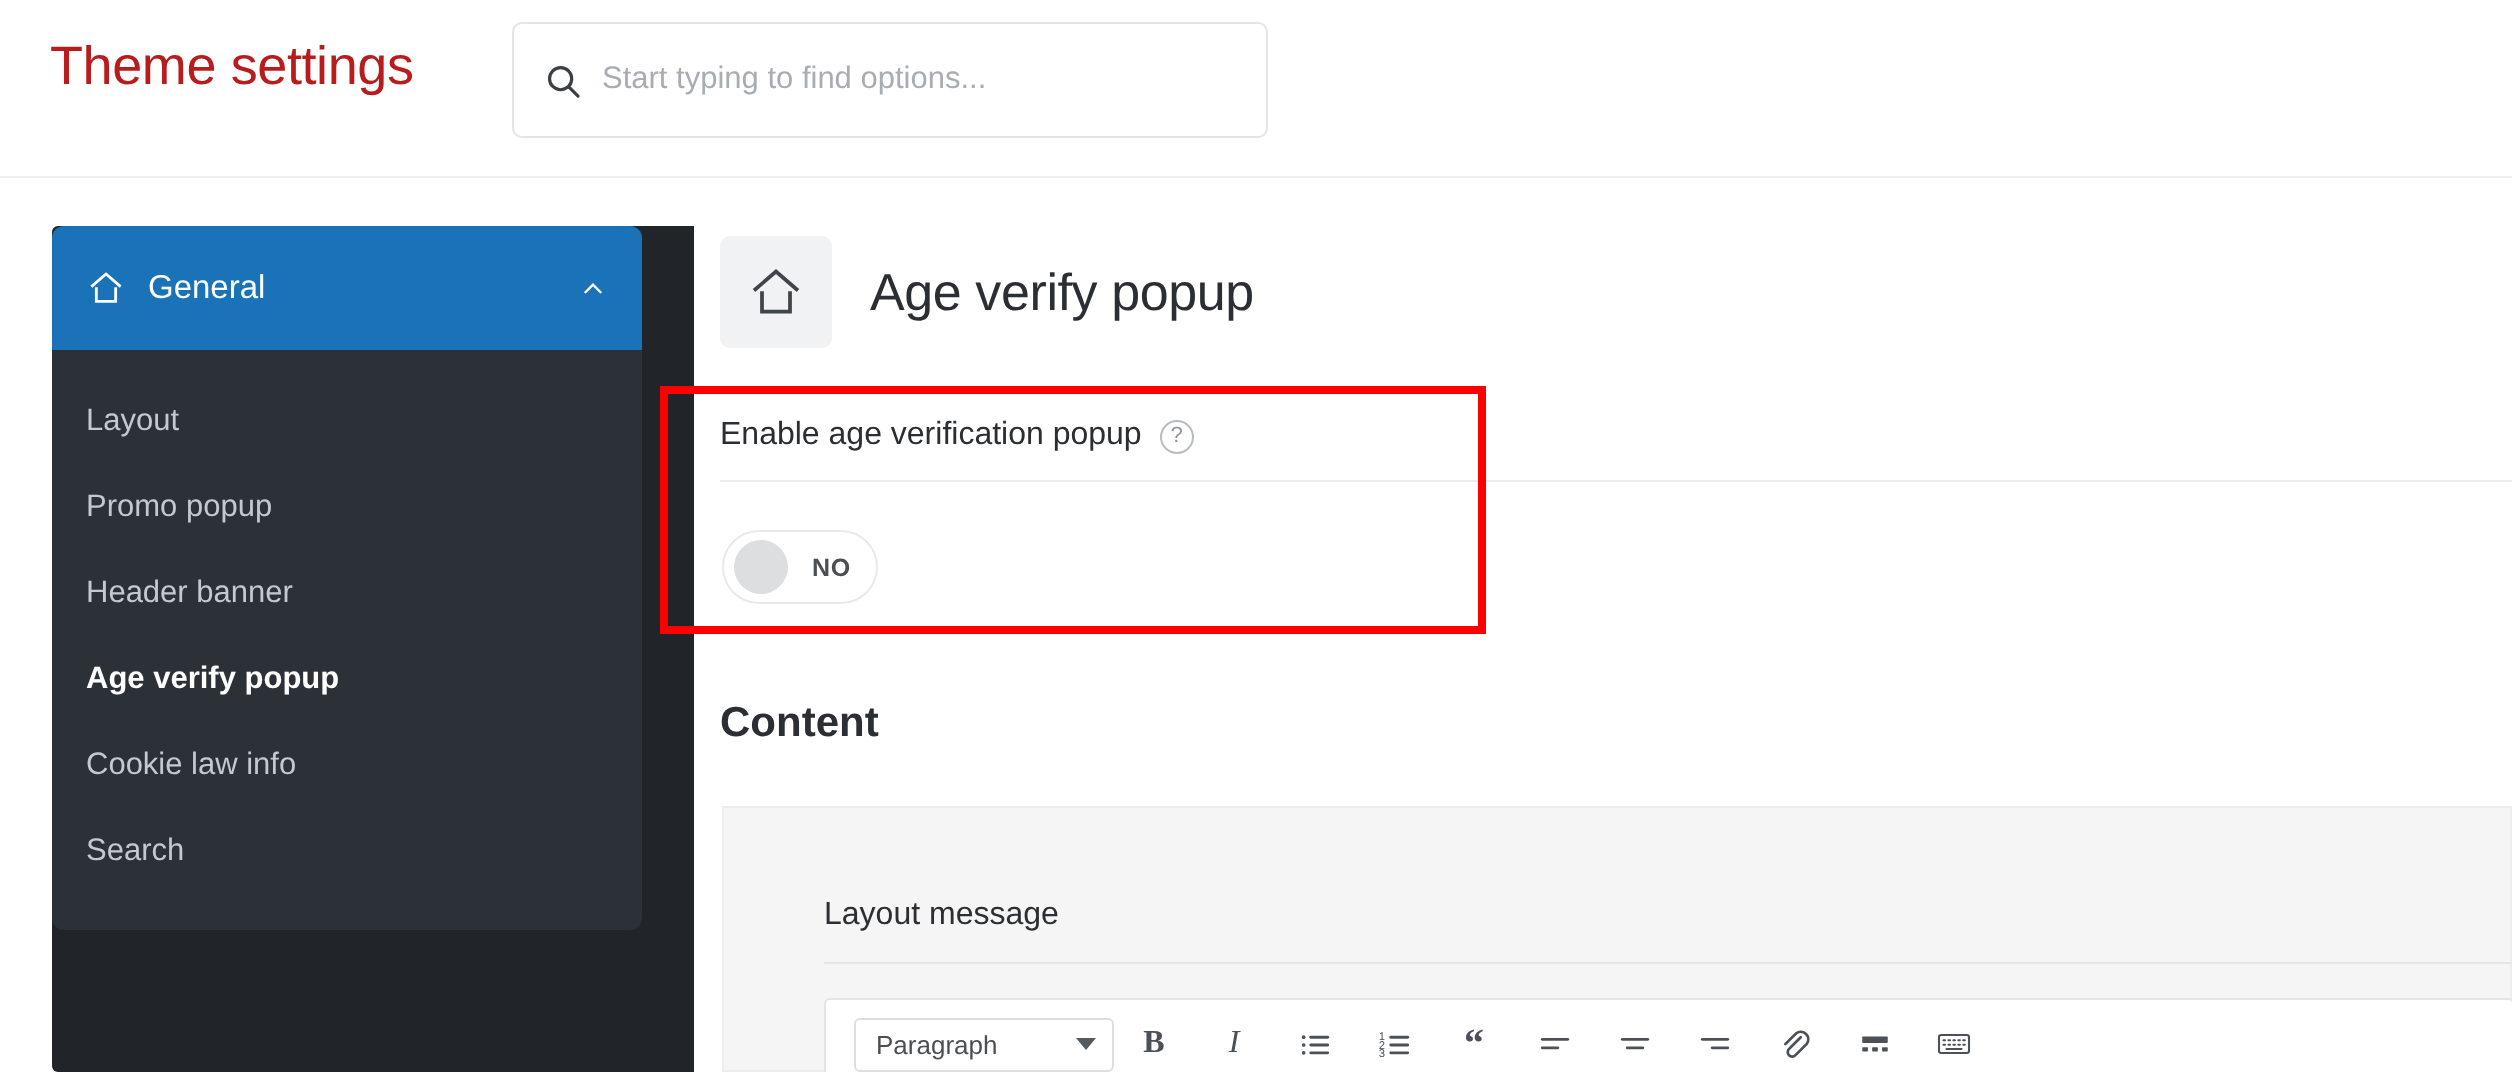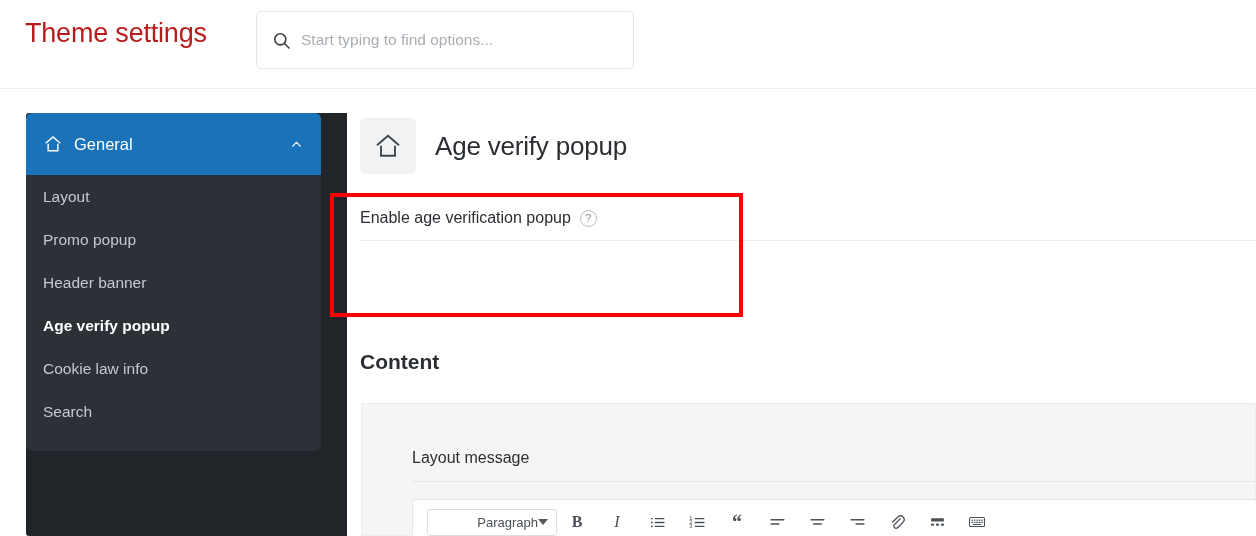--- a/index.html
+++ b/index.html
@@ -76,21 +76,21 @@
     display: flex; align-items: center; justify-content: center;
   }
   .nav-group-head .lbl {
     margin-left: 11px; font-size: 16.5px; font-weight: 400; flex: 1;
   }
   .nav-group-head .chev {
     width: 14px; height: 14px;
     display: flex; align-items: center; justify-content: center;
   }
   .nav-sub {
-    list-style: none; padding: 0 0 0 0;
+    list-style: none; padding: 14px 0 0 0;
   }
   .nav-sub li {
     height: 43px;
     display: flex; align-items: center;
     padding-left: 17px;
     font-size: 15.5px;
     color: #c4c9ce;
   }
   .nav-sub li.active { color: #ffffff; font-weight: bold; }
 
@@ -202,21 +202,21 @@
     border-radius: 3px;
   }
   .editor-toolbar {
     display: flex; align-items: center;
     height: 44px; padding: 0 0 0 14px; gap: 0;
   }
   .para-select {
     width: 130px; height: 27px;
     border: 1px solid #dcdee0; border-radius: 3px;
     background: #fff;
-    display: flex; align-items: center; justify-content: flex-end;
+    display: flex; align-items: center; justify-content: space-between;
     padding: 0 8px 0 10px;
     font-size: 13px; color: #4a4f54;
   }
   .para-select .caret {
     width: 0; height: 0;
     border-left: 5px solid transparent;
     border-right: 5px solid transparent;
     border-top: 6px solid #555a5f;
   }
   .tbtn {
@@ -311,20 +311,24 @@
     </div>
     <div class="sec-title">Age verify popup</div>
   </div>
 
   <div class="field-label-row">
     <span class="field-label">Enable age verification popup</span>
     <span class="help-icon">?</span>
   </div>
   <div class="field-divider"></div>
 
+  <div class="toggle">
+    <span class="knob"></span>
+    <span class="state">NO</span>
+  </div>
 
   <div class="highlight-box"></div>
 
   <div class="content-heading">Content</div>
 
   <div class="content-card">
     <div class="card-field-label">Layout message</div>
     <div class="card-divider"></div>
 
     <div class="editor">

